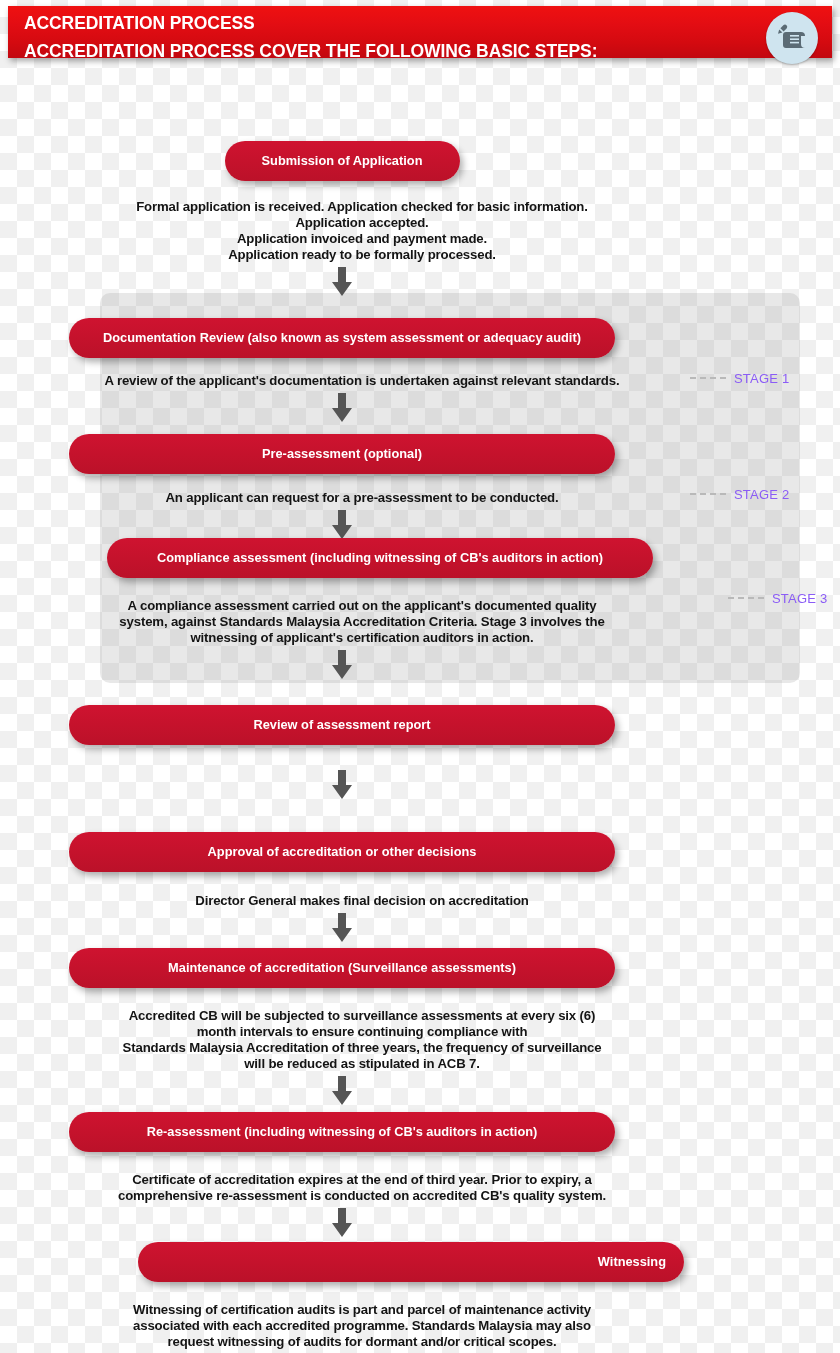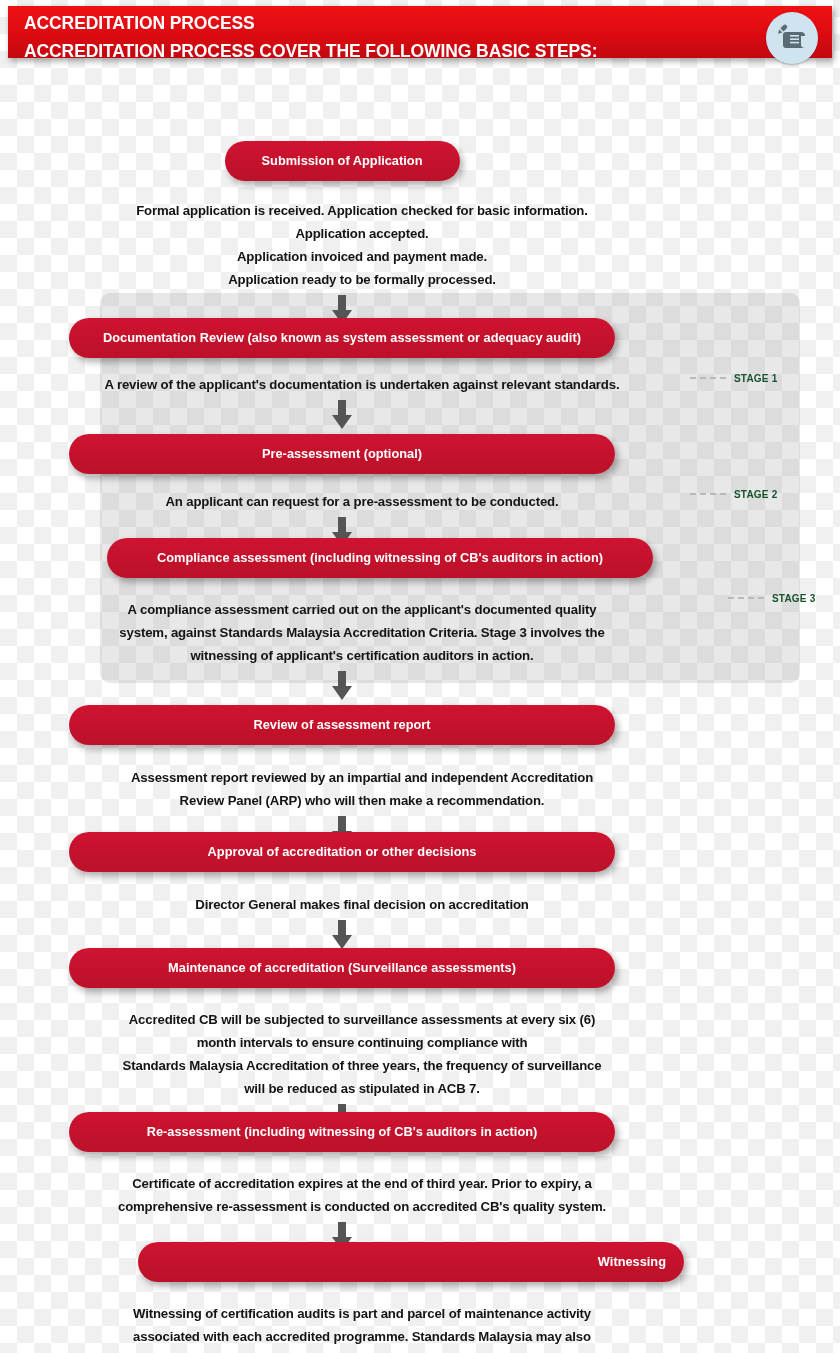--- a/index.html
+++ b/index.html
@@ -110,21 +110,21 @@
     text-overflow: ellipsis;
     vertical-align: middle;
   }
   .pill.wide  { width: 546px; }
   .pill.narrow{ width: 235px; }
 
   .desc {
     font-size: 13.2px;
     font-weight: bold;
     color: #141414;
-    line-height: 23px;
+    line-height: 16px;
     letter-spacing: -0.15px;
     white-space: pre-line;
     padding-left: 40px;
   }
 
   .arrow {
     display: block;
     margin: 0 auto;
   }
 
@@ -136,23 +136,23 @@
     height: 40px;
     left: 690px;
   }
   .stage-dash {
     width: 36px;
     height: 0;
     border-top: 2px dashed #b9b9b9;
     margin-right: 8px;
   }
   .stage-label {
-    font-size: 10px;
-    font-weight: bold;
-    color: #14532d;
+    font-size: 13px;
+    font-weight: normal;
+    color: #8b5cf6;
     letter-spacing: 0.2px;
     white-space: nowrap;
   }
 </style>
 </head>
 <body>
 
 <div id="canvas"></div>
 
 <div id="header">
@@ -225,22 +225,20 @@
 system, against Standards Malaysia Accreditation Criteria. Stage 3 involves the
 witnessing of applicant's certification auditors in action.</div>
       <div style="margin-top: 4px;">
         <span class="arrow"><svg width="26" height="30" viewBox="0 0 26 30">
             <path d="M9 0 h8 v15 h6 L13 29 L3 15 h6 z" fill="#555555"></path>
           </svg></span>
       </div>
     </div>
     <div class="row" style="top: 705px;"><div class="pill wide">Review of assessment report</div></div>
     <div class="row" style="top: 766px;">
-      <div class="desc">Assessment report reviewed by an impartial and independent Accreditation
-Review Panel (ARP) who will then make a recommendation.</div>
       <div style="margin-top: 4px;">
         <span class="arrow"><svg width="26" height="30" viewBox="0 0 26 30">
             <path d="M9 0 h8 v15 h6 L13 29 L3 15 h6 z" fill="#555555"></path>
           </svg></span>
       </div>
     </div>
     <div class="row" style="top: 832px;"><div class="pill wide">Approval of accreditation or other decisions</div></div>
     <div class="row" style="top: 893px;">
       <div class="desc">Director General makes final decision on accreditation</div>
       <div style="margin-top: 4px;">

